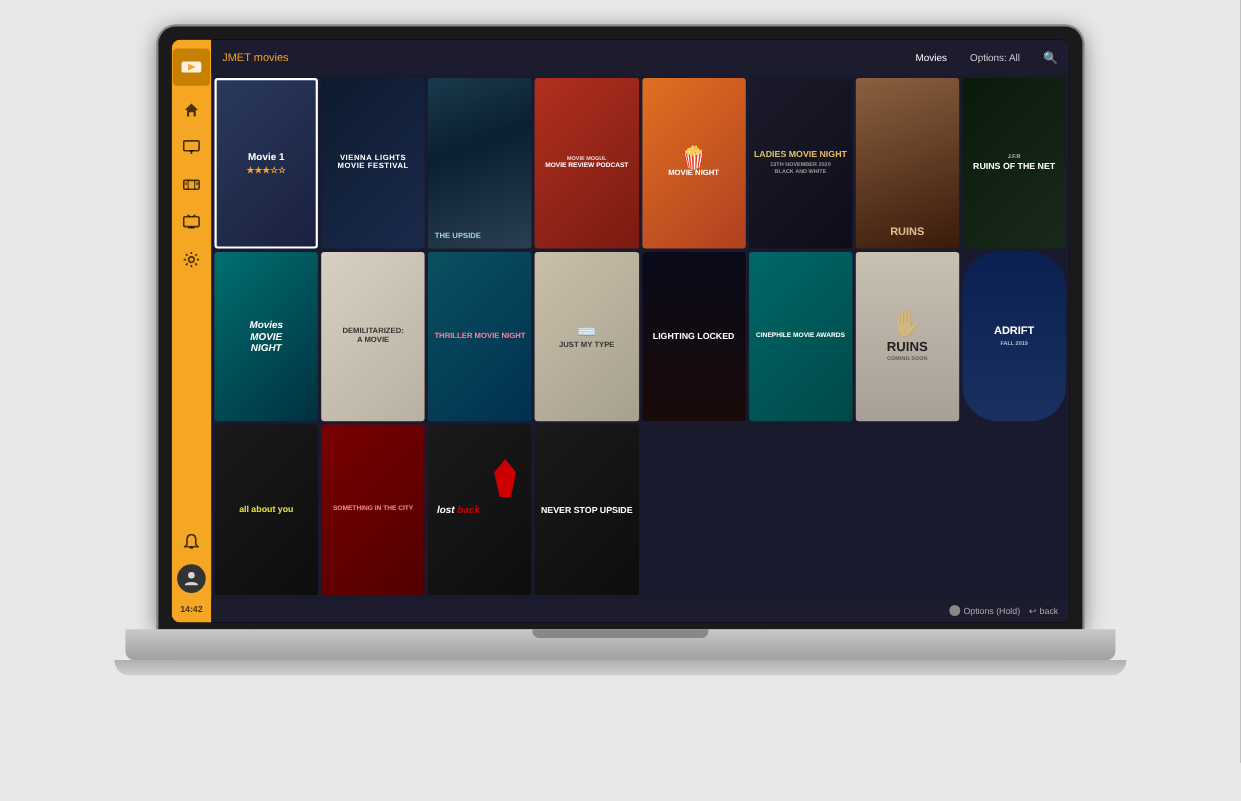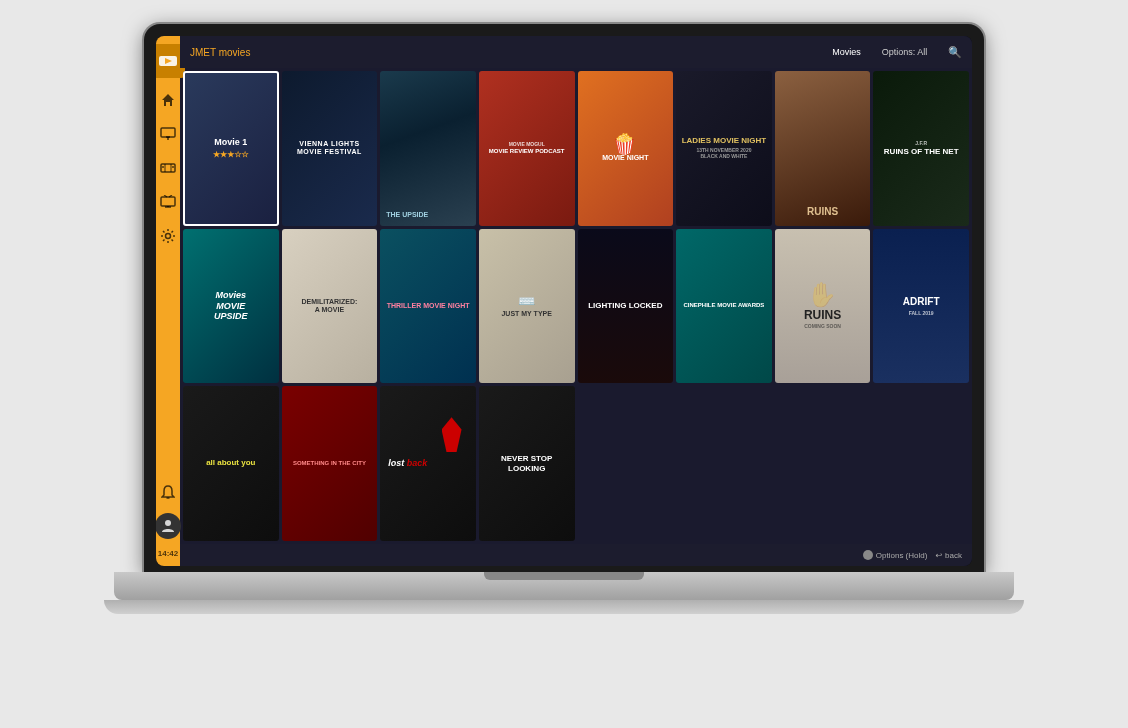--- a/index.html
+++ b/index.html
@@ -73,21 +73,21 @@
     .app-container {
       display: flex;
       width: 100%;
       height: 100%;
       background: #1a1a2e;
       position: relative;
     }
 
     
     .sidebar {
-      width: 24px;
+      width: 36px;
       background: #f5a623;
       display: flex;
       flex-direction: column;
       align-items: center;
       padding: 8px 0;
       gap: 6px;
       flex-shrink: 0;
     }
 
     .sidebar-icon {
@@ -367,21 +367,21 @@
               <div class="movie-card-inner" style="color:white; font-size:7px; flex-direction:column; gap:1px;">
                 <div style="font-size:5px; opacity:0.7;">J.F.R</div>
                 <div style="font-size:8px; font-weight:900;">RUINS OF THE NET</div>
               </div>
             </div>
 
             <div class="movie-card" style="background:linear-gradient(135deg,#007070,#003040);">
               <div class="movie-card-inner" style="color:white; font-size:9px; font-style:italic; flex-direction:column; line-height:1.2; font-weight:900;">
                 <div>Movies</div>
                 <div>MOVIE</div>
-                <div>UPSIDE</div>
+                <div>NIGHT</div>
               </div>
             </div>
 
             <div class="movie-card" style="background:linear-gradient(135deg,#d8d0c0,#b8b0a0);">
               <div class="movie-card-inner" style="color:#333; font-size:7px; flex-direction:column; line-height:1.2;">
                 <div style="font-weight:900;">DEMILITARIZED:</div>
                 <div>A MOVIE</div>
               </div>
             </div>
 
@@ -411,21 +411,21 @@
             </div>
 
             <div class="movie-card" style="background:linear-gradient(180deg,#c8c0b0,#a8a098);">
               <div class="movie-card-inner" style="color:#222; font-size:12px; flex-direction:column; font-weight:900; line-height:1.1;">
                 <div style="font-size:24px; opacity:0.3;">✋</div>
                 <div>RUINS</div>
                 <div style="font-size:5px; opacity:0.6; margin-top:2px;">COMING SOON</div>
               </div>
             </div>
 
-            <div class="movie-card" style="background:linear-gradient(180deg,#0a2050,#1a3060);">
+            <div class="movie-card" style="background:linear-gradient(180deg,#0a2050,#1a3060);border-radius:32px;">
               <div class="movie-card-inner" style="color:white; font-size:10px; flex-direction:column; font-weight:900; line-height:1.2;">
                 <div>ADRIFT</div>
                 <div style="font-size:5px; opacity:0.7; margin-top:2px;">FALL 2019</div>
               </div>
             </div>
 
             <div class="movie-card" style="background:linear-gradient(135deg,#1a1a1a,#0d0d0d);">
               <div class="movie-card-inner" style="color:#e8e040; font-size:8px; flex-direction:column; line-height:1.3; font-weight:bold;">
                 <div>all about you</div>
               </div>
@@ -439,21 +439,21 @@
 
             <div class="movie-card" style="background:linear-gradient(135deg,#1a1a1a,#0d0d0d);">
               <div class="movie-card-inner" style="color:white; font-size:9px; flex-direction:column; font-style:italic; font-weight:bold; line-height:1.2; align-items:flex-start; padding:8px;">
                 <div>lost <span style="color:#cc0000;">back</span></div>
                 <div style="position:absolute; top:20%; right:15%; width:20px; height:35px; background:#cc0000; clip-path:polygon(50% 0%, 100% 35%, 75% 100%, 25% 100%, 0% 35%);"></div>
               </div>
             </div>
 
             <div class="movie-card" style="background:linear-gradient(135deg,#1a1a1a,#0d0d0d);">
               <div class="movie-card-inner" style="color:white; font-size:8px; flex-direction:column; font-weight:900; line-height:1.2;">
-                <div>NEVER STOP LOOKING</div>
+                <div>NEVER STOP UPSIDE</div>
               </div>
             </div>
 
           </div>
 
           <div class="bottom-bar">
             <div class="bottom-bar-item">
               <span style="width:10px; height:10px; border-radius:50%; background:#888; display:inline-block;"></span>
               <span>Options (Hold)</span>
             </div>

